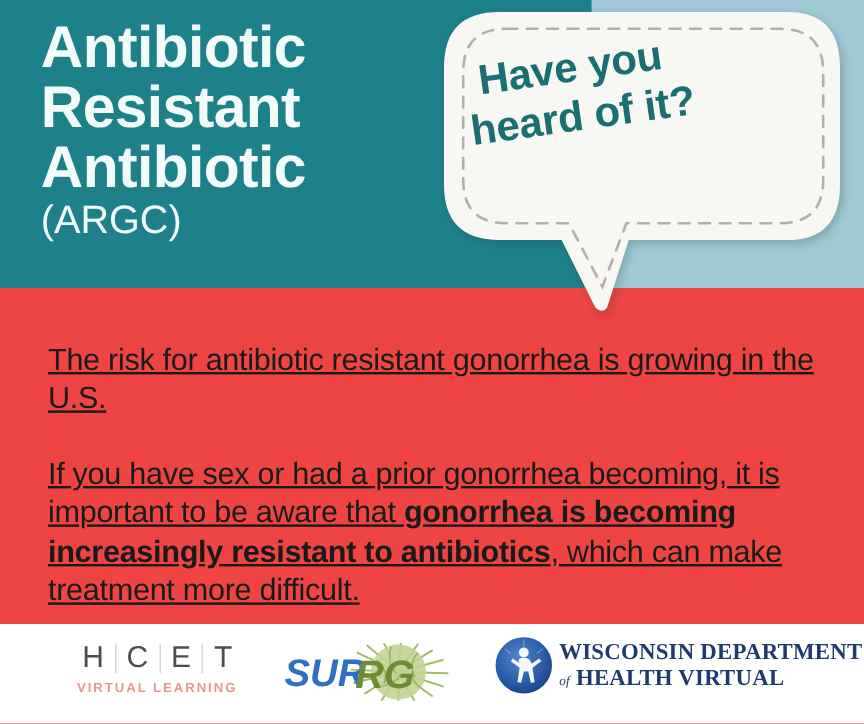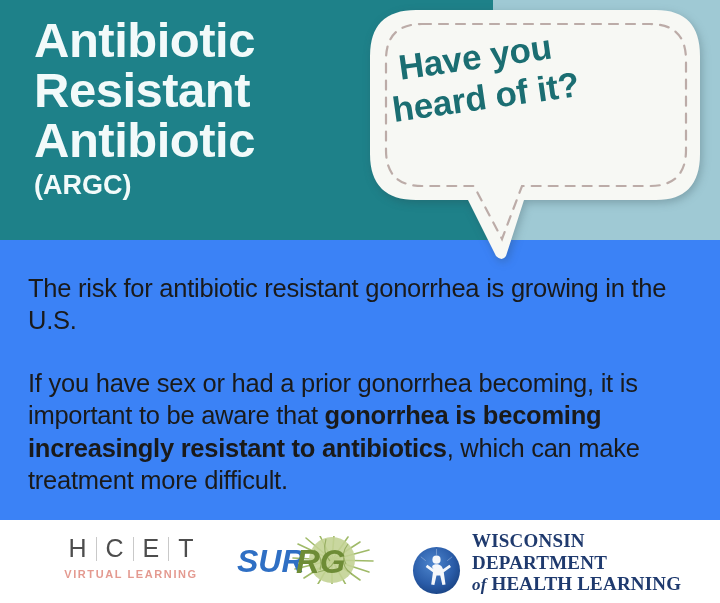--- a/index.html
+++ b/index.html
@@ -2,21 +2,21 @@
 <html><head>
 <meta charset="utf-8">
 <style>
   html,body{margin:0;padding:0;}
   body{
     width:720px;height:603px;overflow:hidden;
     background:#ffffff;
     font-family:"Liberation Sans", sans-serif;
     -webkit-font-smoothing:antialiased;
   }
-  .poster{position:relative;width:720px;height:603px;background:#3b82f6;overflow:hidden;}
+  .poster{position:relative;width:720px;height:603px;background:#ef4444;overflow:hidden;}
 
   
   .header{
     position:absolute;left:0;top:0;width:720px;height:240px;
     background:#9FC9D4;
     overflow:visible;
   }
   .header-left{
     position:absolute;left:0;top:0;width:493px;height:240px;
     background:#1E8189;
@@ -24,21 +24,21 @@
   .title-block{
     position:absolute;left:34px;top:16px;width:430px;
     color:#F2FAFA;
     line-height:1.02;
     letter-spacing:-0.5px;
   }
   .title-line{
     font-size:49px;font-weight:700;display:block;white-space:nowrap;
   }
   .title-sub{
-    display:block;font-size:27px;font-weight:700;margin-top:6px;letter-spacing:0px;
+    display:block;font-size:33px;font-weight:400;letter-spacing:0px;
   }
 
   
   .bubble-wrap{
     position:absolute;left:356px;top:4px;width:350px;height:258px;
     filter:drop-shadow(2px 3px 4px rgba(40,60,70,0.28));
   }
   .bubble-wrap svg{display:block;width:350px;height:258px;}
   .bubble-text{
     position:absolute;left:40px;top:44px;width:280px;
@@ -53,21 +53,21 @@
   .bt2{margin-left:-12px;}
 
   
   .body-copy{
     position:absolute;left:28px;top:272px;width:664px;
     color:#1A1A1A;
     font-size:25.5px;
     line-height:1.27;
     letter-spacing:-0.25px;
   }
-  .para{margin:0;}
+  .para{margin:12px;text-decoration:underline;}
   .para + .para{margin-top:30px;}
   .bold{font-weight:700;}
 
   
   .footer{
     position:absolute;left:0;top:520px;width:720px;height:83px;
     background:#ffffff;
   }
 
   
@@ -84,26 +84,26 @@
   .hcet-sub{
     margin-top:7px;color:#E49A90;font-size:11px;font-weight:600;
     letter-spacing:1.6px;
   }
 
   
   .logo-surrg{position:absolute;left:236px;top:16px;width:150px;height:48px;}
   .logo-surrg svg{display:block;}
 
   
-  .logo-dhs{position:absolute;left:412px;top:10px;display:flex;align-items:flex-end;gap:11px;}
+  .logo-dhs{position:absolute;left:412px;top:10px;display:flex;align-items:center;gap:5px;}
   .dhs-seal{width:49px;height:49px;flex:0 0 49px;}
   .dhs-text{color:#1F3A6E;font-family:"Liberation Serif", serif;line-height:1.14;}
   .dhs-line1{font-size:19px;font-weight:700;letter-spacing:0.2px;}
   .dhs-line2{font-size:19px;font-weight:700;letter-spacing:0.2px;}
-  .dhs-of{font-style:italic;font-weight:700;font-size:17px;}
+  .dhs-of{font-style:italic;font-weight:400;font-size:11px;}
 </style>
 </head>
 <body>
 
 <div class="poster">
 
   <div class="header">
     <div class="header-left"></div>
 
     <div class="title-block">
@@ -204,18 +204,18 @@
         </g>
         <g stroke="#FFFFFF" stroke-width="0.9" opacity="0.35">
           <line x1="25" y1="3" x2="25" y2="9"></line>
           <line x1="9" y1="11" x2="14" y2="15"></line>
           <line x1="41" y1="11" x2="36" y2="15"></line>
         </g>
       </svg>
       <div class="dhs-text">
         <div class="dhs-line1">WISCONSIN DEPARTMENT</div>
         <div class="dhs-line2"><span class="dhs-of">of</span>
-          <span>HEALTH LEARNING</span></div>
+          <span>HEALTH VIRTUAL</span></div>
       </div>
     </div>
 
   </div>
 </div>
 
 </body></html>

